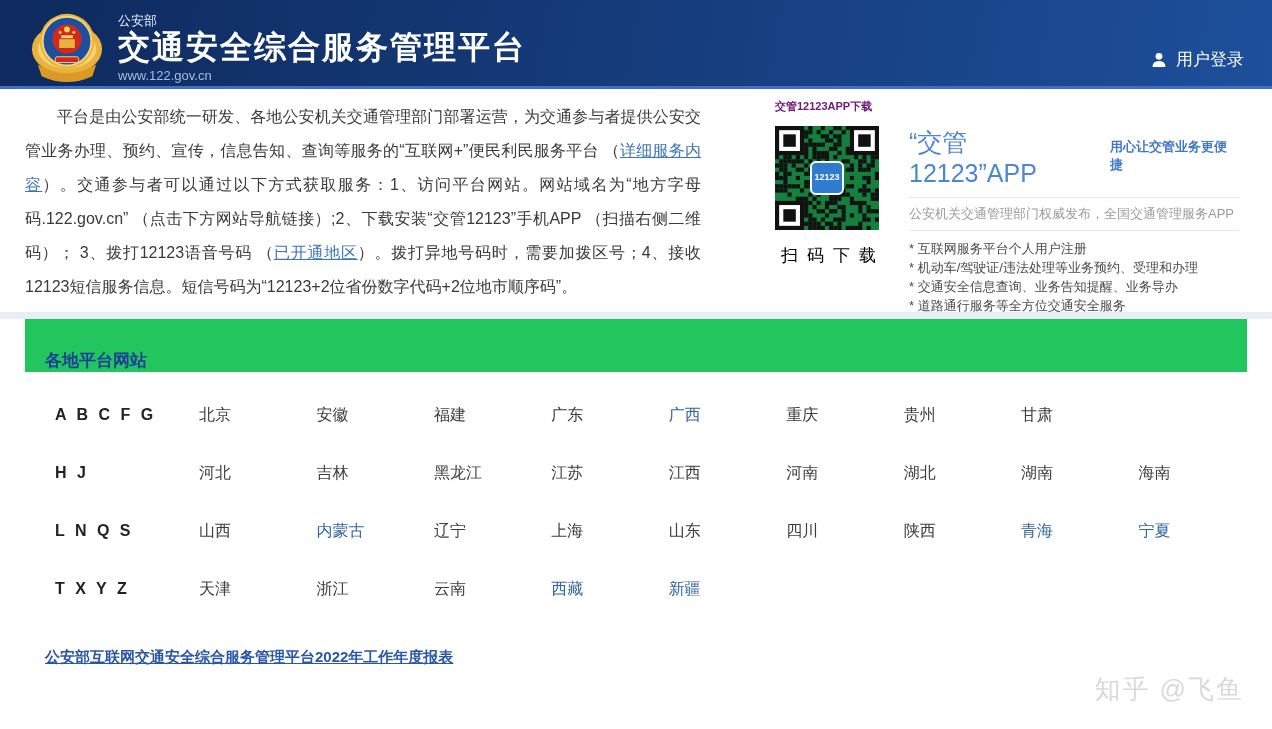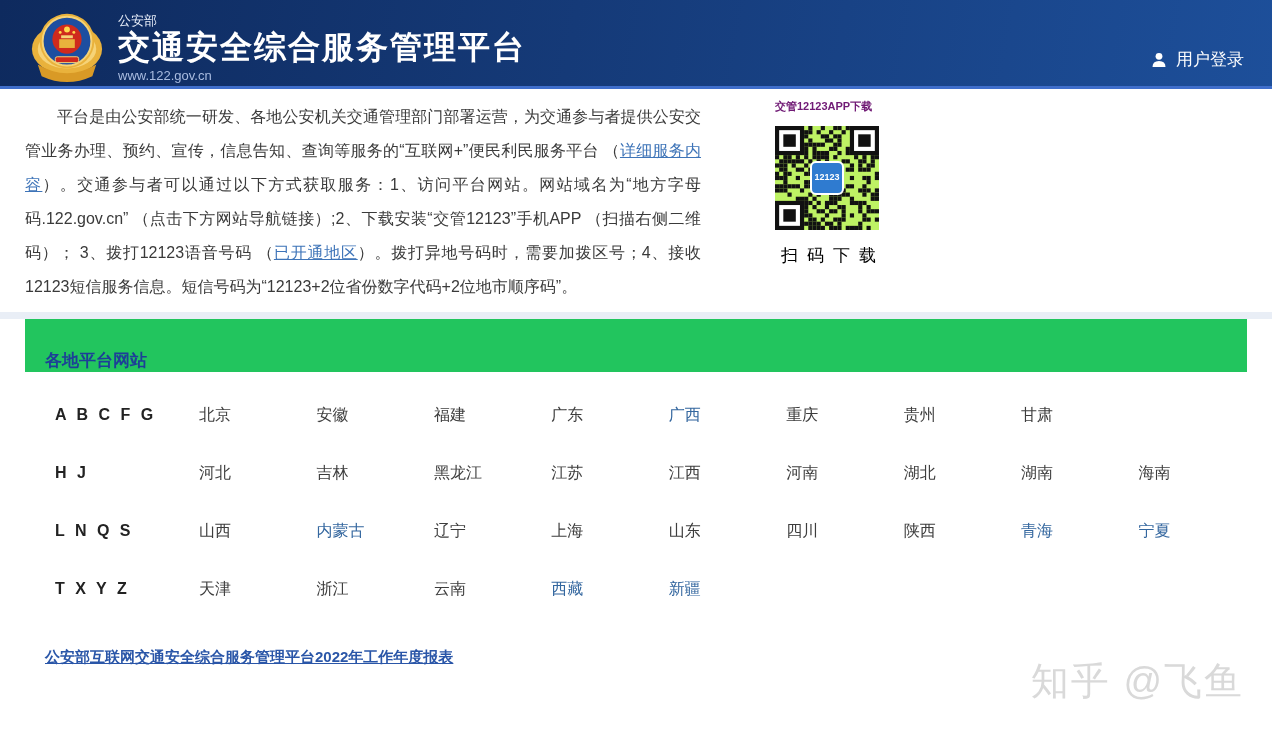--- a/index.html
+++ b/index.html
@@ -24,21 +24,21 @@
   .main-panel { display:flex; background:#fff; height:230px; padding:0 25px;
                 border-bottom:7px solid #e9eef6; }
   .intro { width:676px; padding-top:11px; font-size:16px; line-height:34px;
            color:#3a3a3a; text-align:justify; text-indent:2em; }
   .intro a { color:#3e74b8; text-decoration:underline; cursor:pointer; text-indent:0; }
 
   .app-section { margin-left:74px; padding-top:10px; flex:1; }
   .app-title { font-size:11px; font-weight:bold; color:#701a75; margin-bottom:12px; }
   .app-body { display:flex; }
   .qr-col { width:106px; text-align:center; }
-  .qr-box { width:104px; height:104px; background:#bef264; position:relative; }
+  .qr-box { width:104px; height:104px; background:#15803d; position:relative; }
   .qr-caption { margin-top:14px; font-size:17px; color:#000000; letter-spacing:9px;
                 white-space:nowrap; margin-left:6px; }
   .info-col { margin-left:28px; width:330px; }
   .app-name-row { display:flex; align-items:baseline; }
   .app-name { font-size:25px; color:#4e86cf; }
   .app-slogan { font-size:13px; font-weight:bold; color:#4179c4; margin-left:16px; }
   .app-subtitle { font-size:13px; color:#9a9a9a; padding:7px 0;
                   border-top:1px solid #e8e8e8; border-bottom:1px solid #e8e8e8;
                   margin-top:9px; }
   .features { list-style:none; margin-top:8px; }
@@ -52,21 +52,21 @@
   .grid-row { display:grid; grid-template-columns:150px repeat(9,1fr); align-items:center;
               height:58px; }
   .letters { font-size:16px; font-weight:bold; color:#222; letter-spacing:3px; padding-left:15px; }
   .province { font-size:16px; color:#3d3d3d; cursor:pointer; padding-left:9px; }
   .province.hl { color:#34679f; }
 
   
   .footer { padding:30px 0 0 45px; }
   .report-link { font-size:15px; font-weight:bold; color:#2a56a8;
                  text-decoration:underline; cursor:pointer; }
-  .watermark { position:absolute; right:28px; bottom:22px; font-size:38px;
+  .watermark { position:absolute; right:28px; bottom:22px; font-size:26px;
                color:#d9d9d9; letter-spacing:2px;text-align:center; }
 </style>
 </head>
 <body>
 
 <div class="header">
   <div class="brand">
     <svg class="badge" viewBox="0 0 80 84">
       <ellipse cx="40" cy="44" rx="36" ry="26" fill="#e9b23c"></ellipse>
       <ellipse cx="40" cy="44" rx="30" ry="20" fill="#f6d377"></ellipse>
@@ -344,20 +344,33 @@
               <rect x="79.04" y="4.16" width="20.8" height="20.8" fill="#fff"></rect>
               <rect x="83.2" y="8.32" width="12.48" height="12.48" fill="#111"></rect>
               <rect x="0" y="74.88" width="29.12" height="29.12" fill="#111"></rect>
               <rect x="4.16" y="79.04" width="20.8" height="20.8" fill="#fff"></rect>
               <rect x="8.32" y="83.2" width="12.48" height="12.48" fill="#111"></rect>
               <rect x="36" y="36" width="32" height="32" rx="5" fill="#2f7bd0" stroke="#fff" stroke-width="2"></rect>
               <text x="52" y="54" text-anchor="middle" font-size="9" font-weight="bold" fill="#fff">12123</text>
             </svg></div>
         <div class="qr-caption">扫码下载</div>
       </div>
+      <div class="info-col">
+        <div class="app-name-row">
+          <span class="app-name">“交管12123”APP</span>
+          <span class="app-slogan">用心让交管业务更便捷</span>
+        </div>
+        <div class="app-subtitle">公安机关交通管理部门权威发布，全国交通管理服务APP</div>
+        <ul class="features" id="feature-list">
+            <li>* 互联网服务平台个人用户注册</li>
+            <li>* 机动车/驾驶证/违法处理等业务预约、受理和办理</li>
+            <li>* 交通安全信息查询、业务告知提醒、业务导办</li>
+            <li>* 道路通行服务等全方位交通安全服务</li>
+          </ul>
+      </div>
     </div>
   </div>
 </div>
 
 <div class="section-bar">
   <div class="section-title">各地平台网站</div>
 </div>
 
 <div class="grid" id="province-grid">
     <div class="grid-row">

